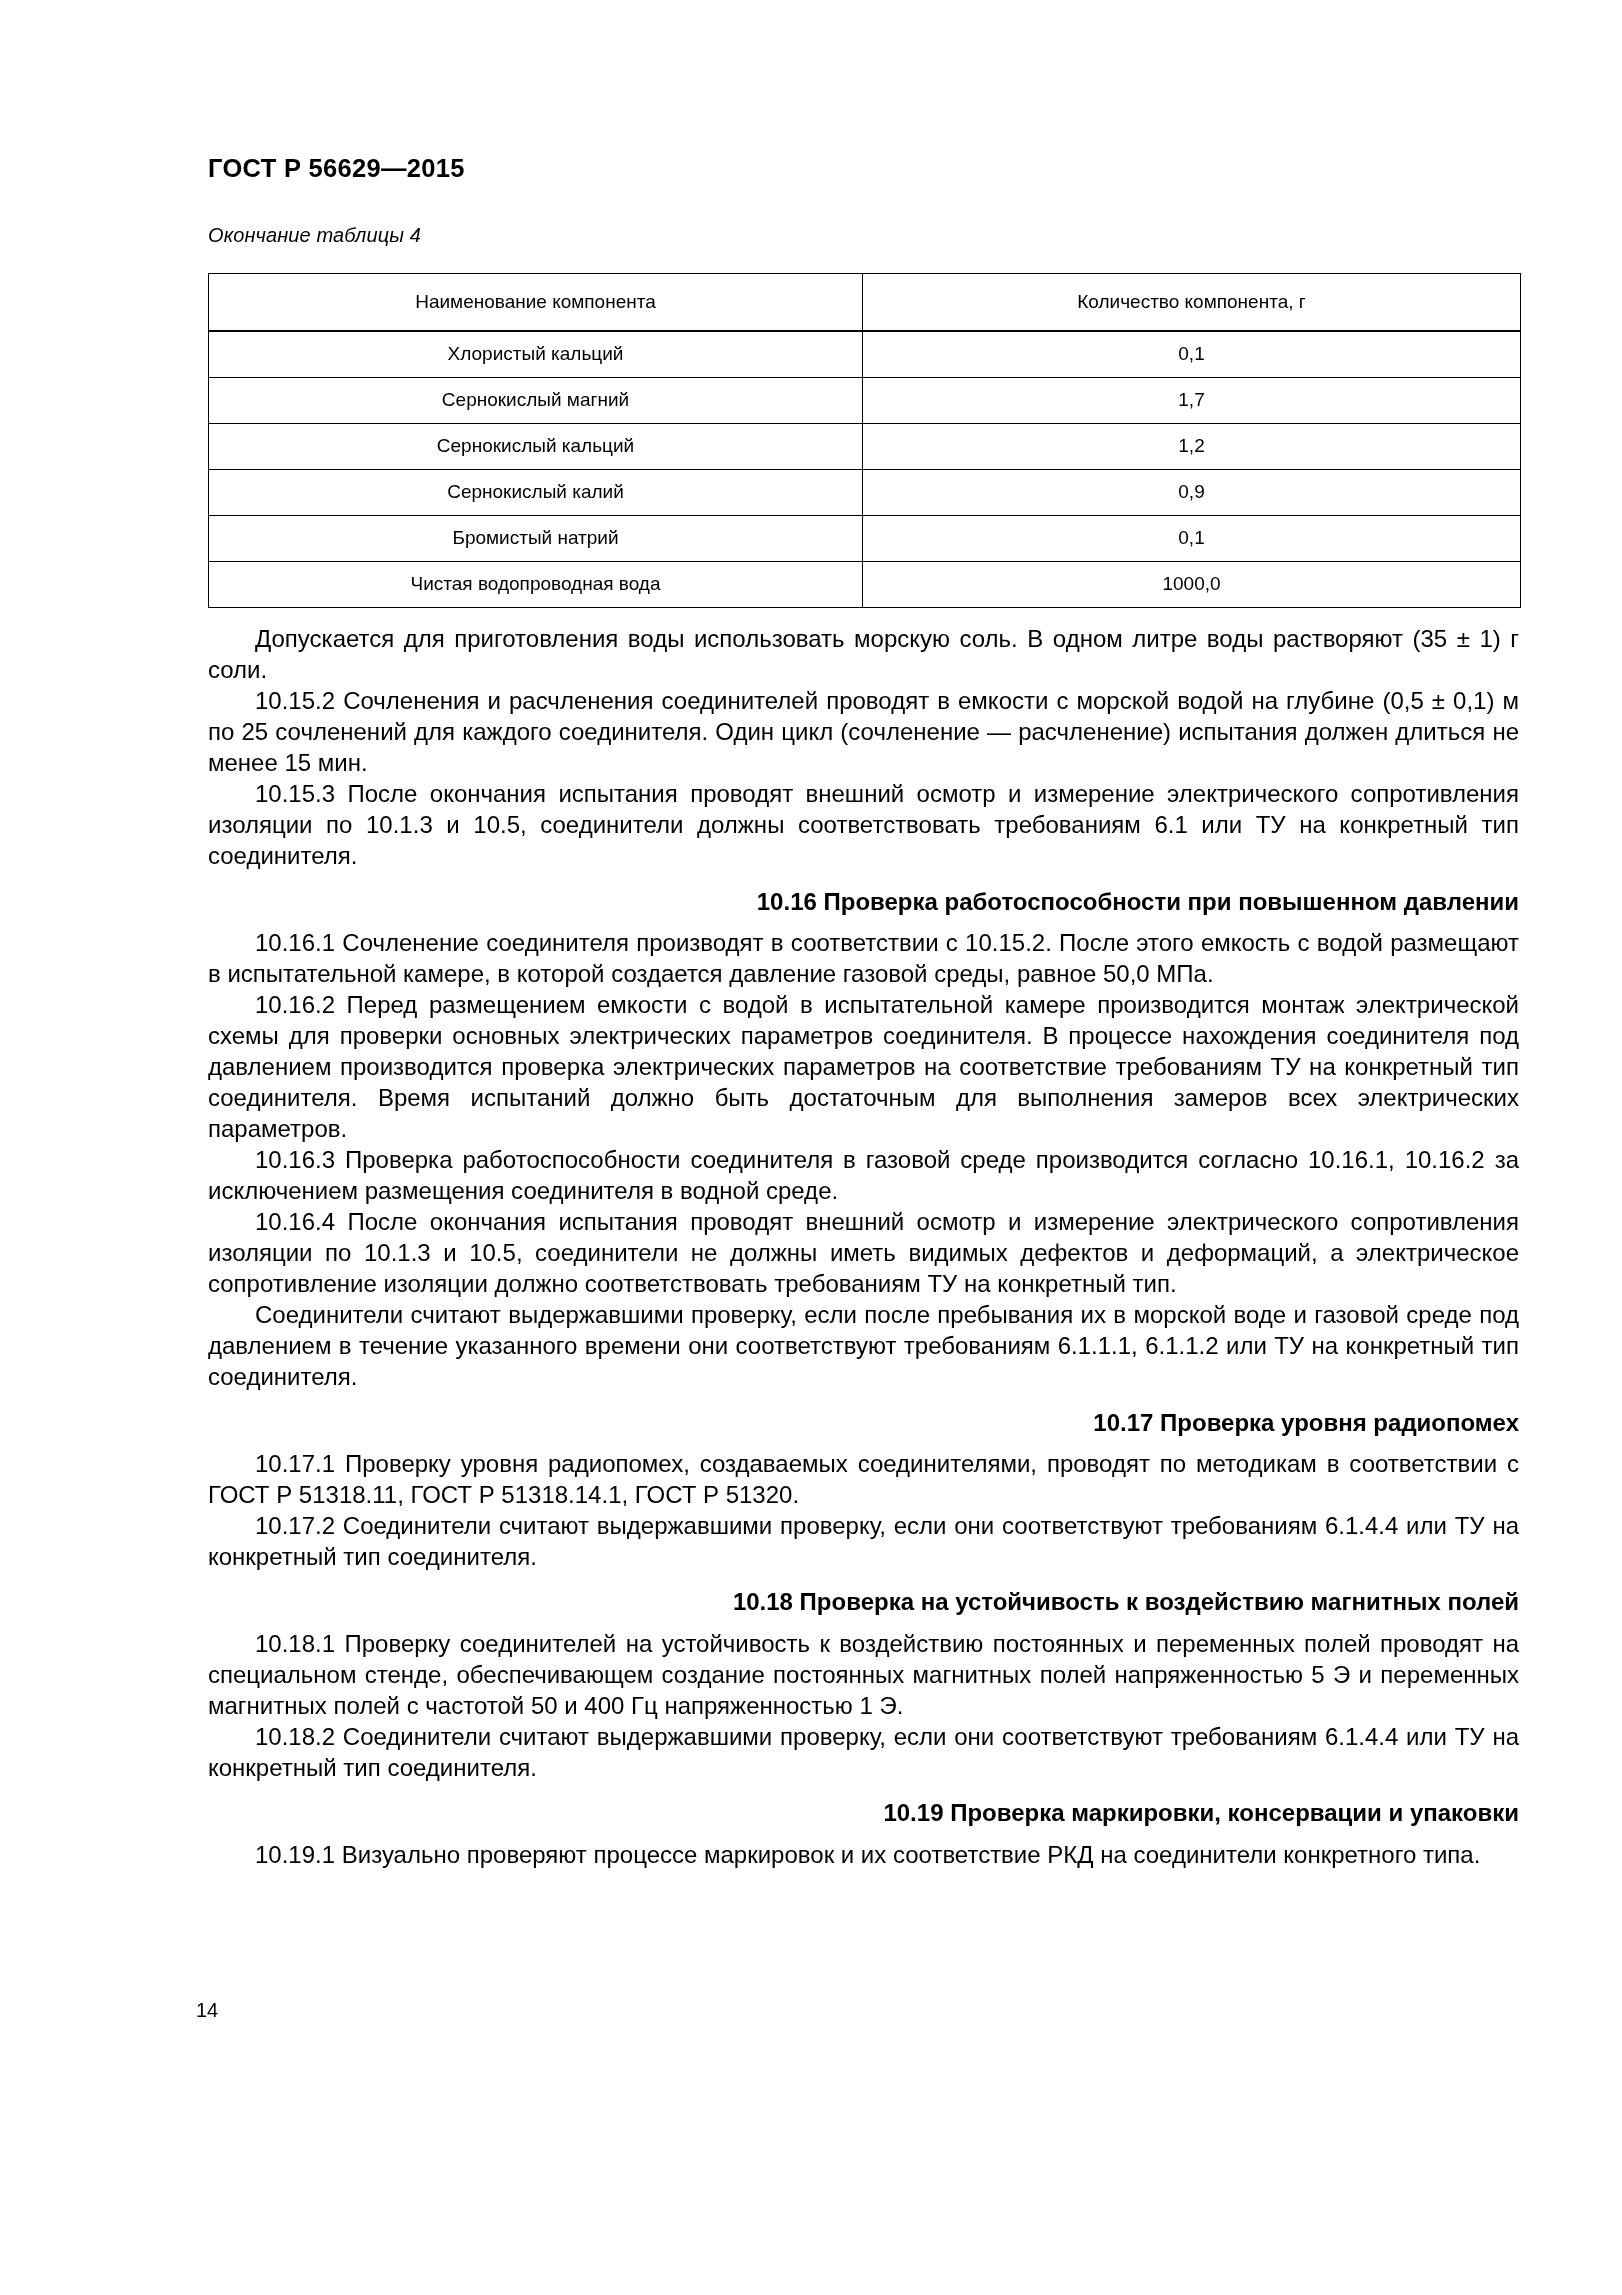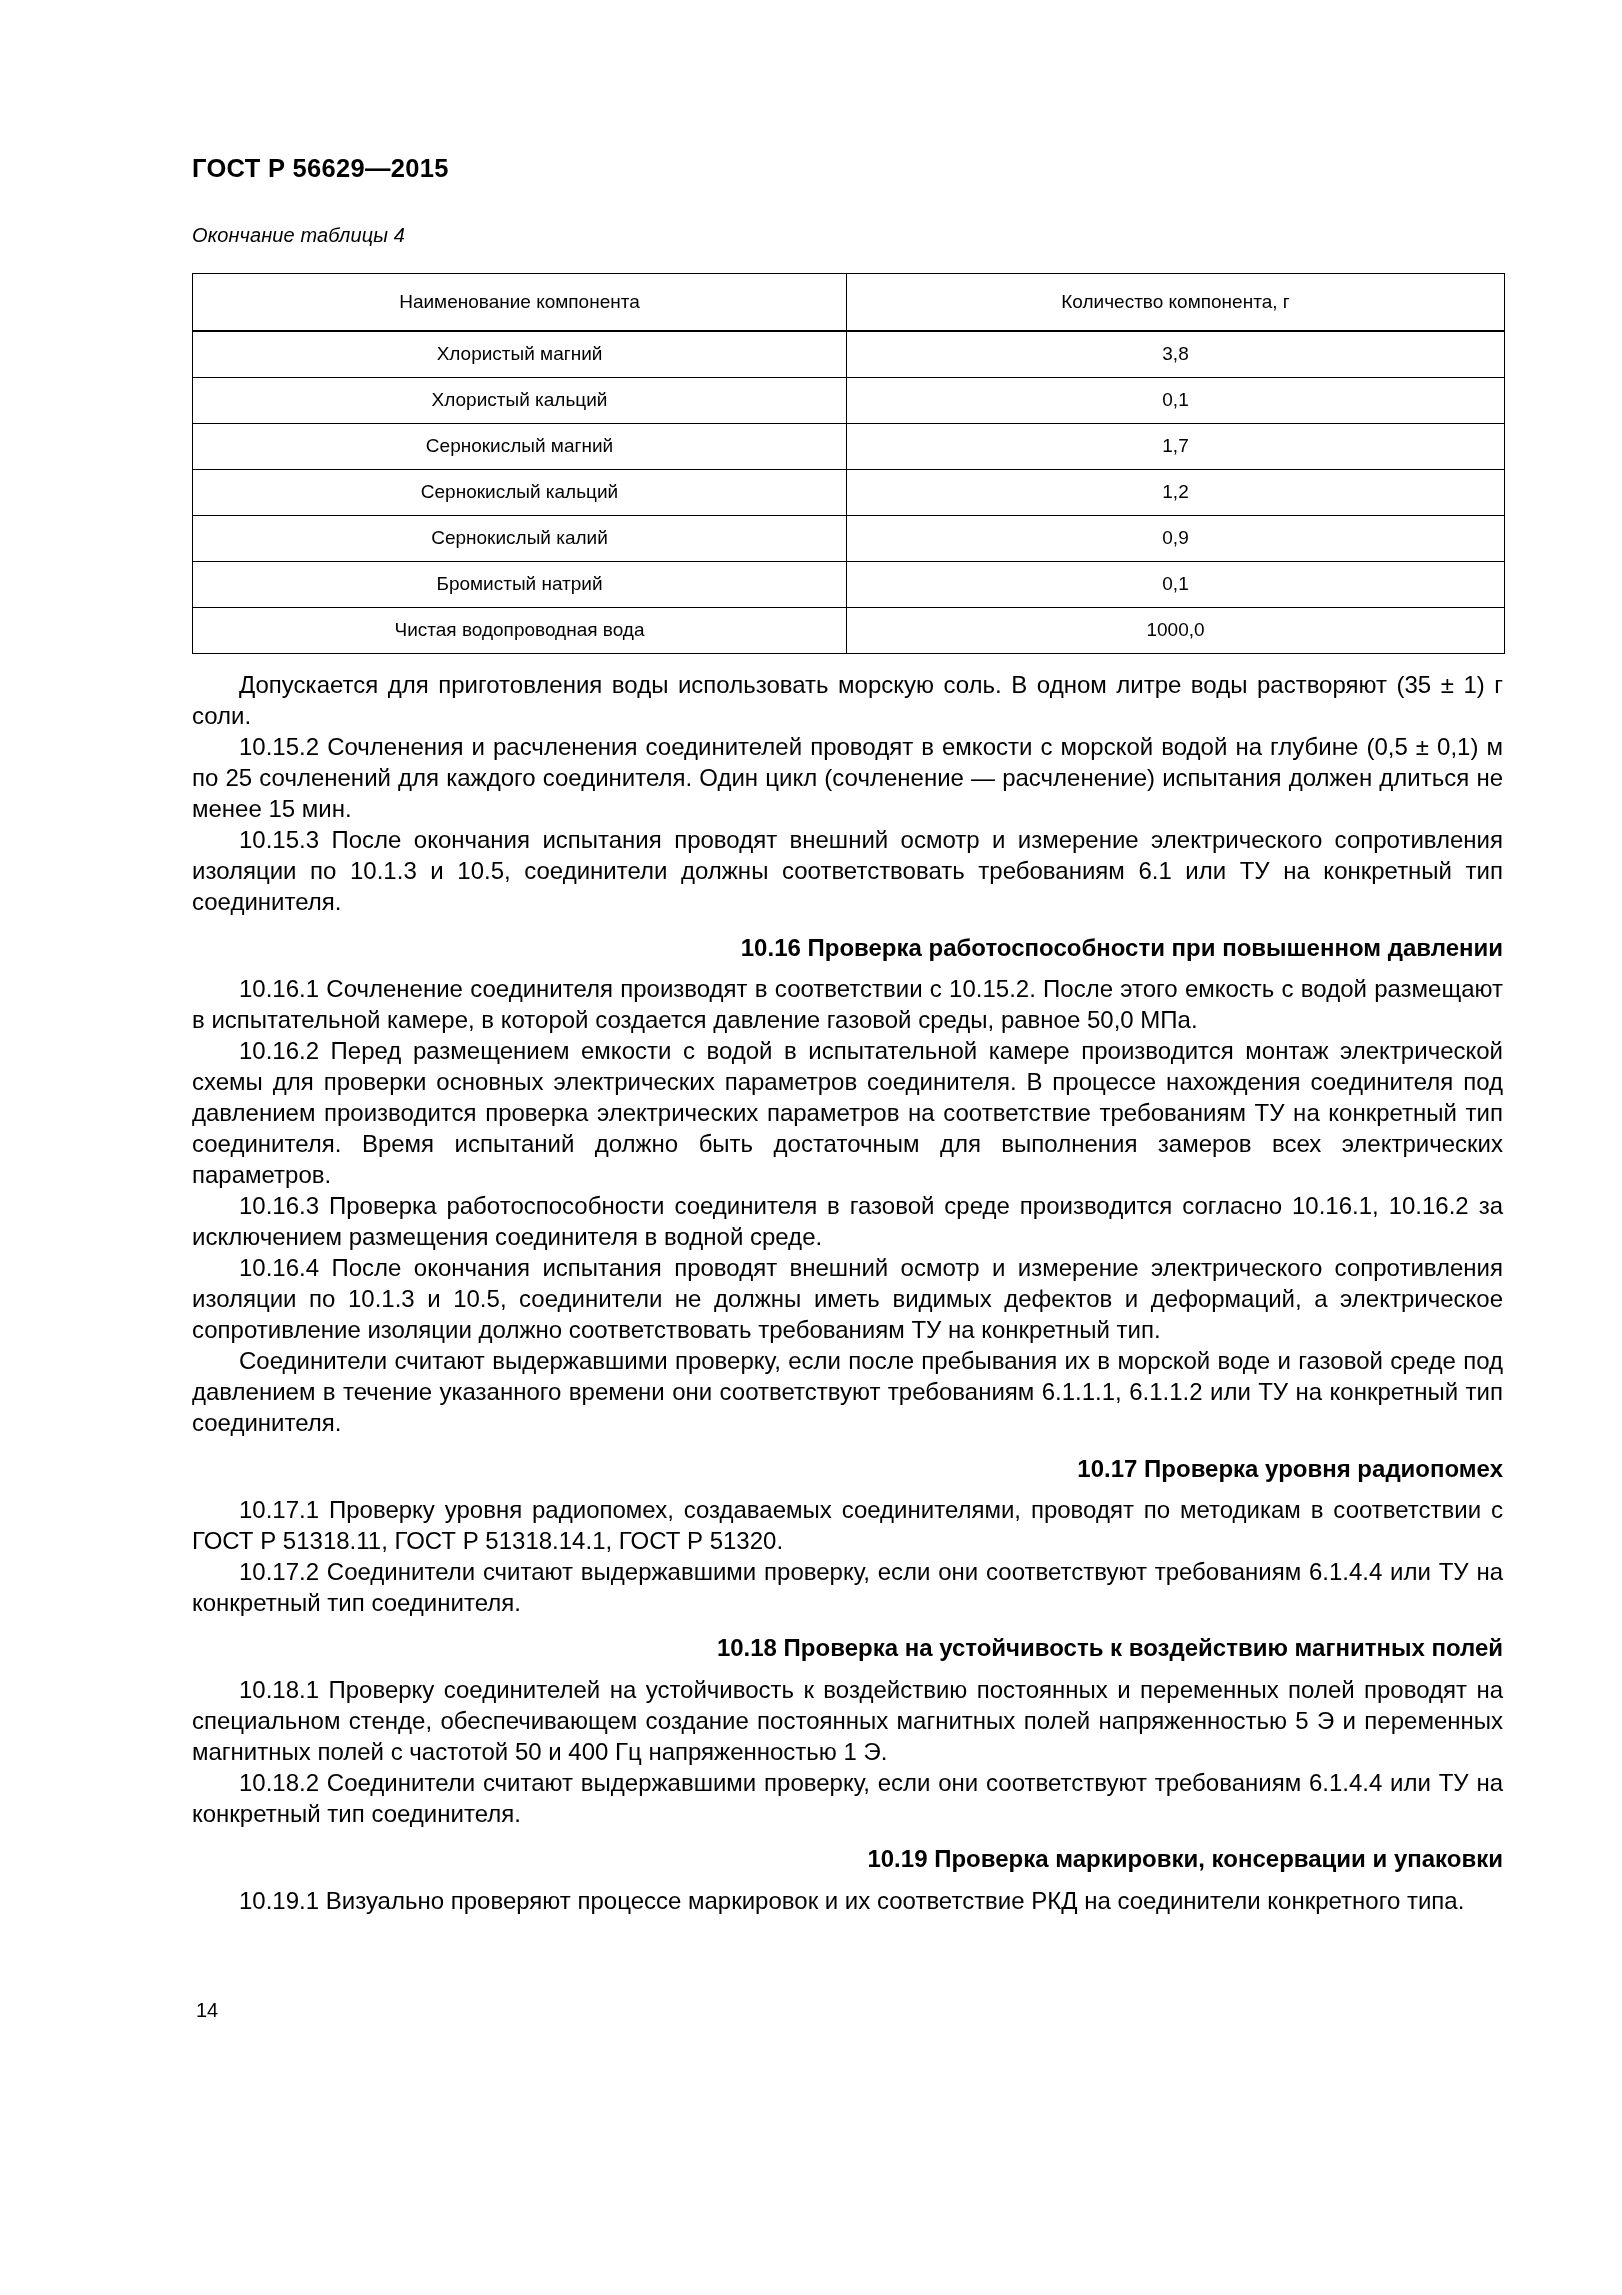--- a/index.html
+++ b/index.html
@@ -19,21 +19,21 @@
   .page {
     position: absolute;
     left: 0; top: 0;
     width: 1623px;
     height: 2295px;
     background: #ffffff;
   }
 
   .content {
     position: absolute;
-    left: 192px;
+    left: 208px;
     top: 154px;
     width: 1311px;
   }
 
   
   .doc-header {
     font-size: 25.5px;
     font-weight: bold;
     letter-spacing: 0.3px;
     line-height: 1.1;
@@ -127,24 +127,20 @@
           <col class="c2">
         </colgroup>
       <thead>
         <tr>
           <th class="head-cell">Наименование компонента</th>
           <th class="head-cell">Количество компонента, г</th>
         </tr>
       </thead>
       <tbody>
         <tr>
-          <td>Хлористый магний</td>
-          <td>3,8</td>
-        </tr>
-        <tr>
           <td>Хлористый кальций</td>
           <td>0,1</td>
         </tr>
         <tr>
           <td>Сернокислый магний</td>
           <td>1,7</td>
         </tr>
         <tr>
           <td>Сернокислый кальций</td>
           <td>1,2</td>

